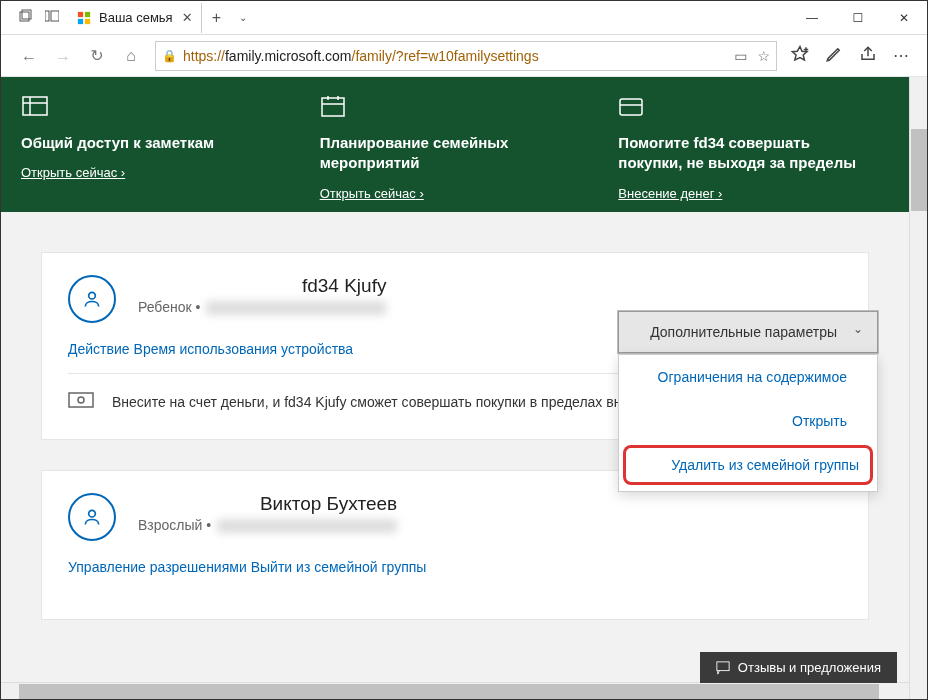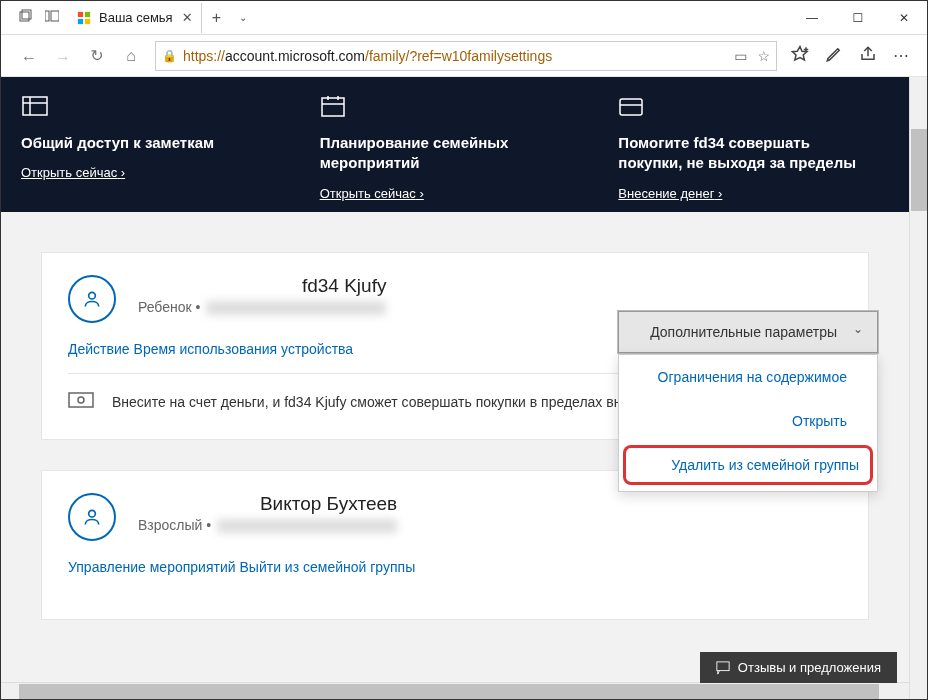--- a/index.html
+++ b/index.html
@@ -32,21 +32,21 @@
 
 .page { position: relative; width: 100%; height: calc(700px - 34px - 42px - 2px); overflow: hidden; }
 .scrollbar-v { position: absolute; right: 0; top: 0; width: 18px; height: 100%; background: #f0f0f0; border-left: 1px solid #ddd; }
 .scrollbar-v .thumb { position: absolute; top: 52px; width: 16px; left: 1px; height: 82px; background: #c1c1c1; }
 .scrollbar-h { position: absolute; bottom: 0; left: 0; right: 18px; height: 17px; background: #f0f0f0; border-top: 1px solid #ddd; }
 .scrollbar-h .thumb { position: absolute; left: 18px; width: 860px; height: 15px; top: 1px; background: #c1c1c1; }
 
 .content { position: absolute; top: 0; left: 0; right: 18px; bottom: 17px; background: #f2f2f2; overflow: hidden; }
 
 
-.hero { background: #0f172a; color: #fff; padding: 18px 20px 10px 20px; display: flex; gap: 28px; position: relative; }
+.hero { background: #14532d; color: #fff; padding: 18px 20px 10px 20px; display: flex; gap: 28px; position: relative; }
 .hero::before { content: ""; position: absolute; top: -8px; left: 0; right: 0; height: 8px; background: #0067b8; }
 .hero .card { flex: 1; }
 .hero .ic { margin-bottom: 10px; }
 .hero .ic svg { width: 28px; height: 24px; stroke: #fff; fill: none; stroke-width: 1.5; }
 .hero h4 { font-size: 15px; font-weight: 600; margin-bottom: 2px; line-height: 1.35; max-width: 240px; }
 .hero a.act { color: #fff; font-size: 13px; display: inline-block; margin-top: 10px; }
 .hero a.act::after { content: " ›"; }
 
 
 .members { padding: 10px 40px 0 40px; }
@@ -119,21 +119,21 @@
 </div>
 
 <div class="addrbar">
   <div class="navbtn">←</div>
   <div class="navbtn disabled">→</div>
   <div class="navbtn">↻</div>
   <div class="navbtn">⌂</div>
   <div class="urlbox">
     <span class="lock">🔒</span>
     <span class="url-text">
-      <span class="url-dim">https://</span><span>account.microsoft.com</span><span class="url-dim">/family/?ref=w10familysettings</span>
+      <span class="url-dim">https://</span><span>family.microsoft.com</span><span class="url-dim">/family/?ref=w10familysettings</span>
     </span>
     <span class="right-ic">
       <span>▭</span>
       <span>☆</span>
     </span>
   </div>
   <div class="ricons">
     <span><svg viewBox="0 0 24 24" fill="none" stroke="#444" stroke-width="2">
           <path d="M12 2l2.6 6.3 6.8.6-5.1 4.5 1.6 6.6L12 16.8 5.1 20l1.6-6.6L1.6 8.9l6.8-.6z"></path>
           <line x1="20" y1="3" x2="20" y2="9"></line>
@@ -229,21 +229,21 @@
                 <circle cx="12" cy="8" r="4"></circle>
                 <path d="M4 21c0-4 4-6 8-6s8 2 8 6"></path>
               </svg>
             </div>
           <div>
             <div class="mname">Виктор Бухтеев</div>
             <div class="mrole"><span>Взрослый  •</span><span class="blur"></span></div>
           </div>
         </div>
         <div class="mlinks">
-          <a href="#">Управление мероприятий</a>
+          <a href="#">Управление разрешениями</a>
           <a href="#">Выйти из семейной группы</a>
         </div>
       </div>
     </div>
 
   </div>
 
   <div class="scrollbar-v">
       <div class="thumb"></div>
     </div>

